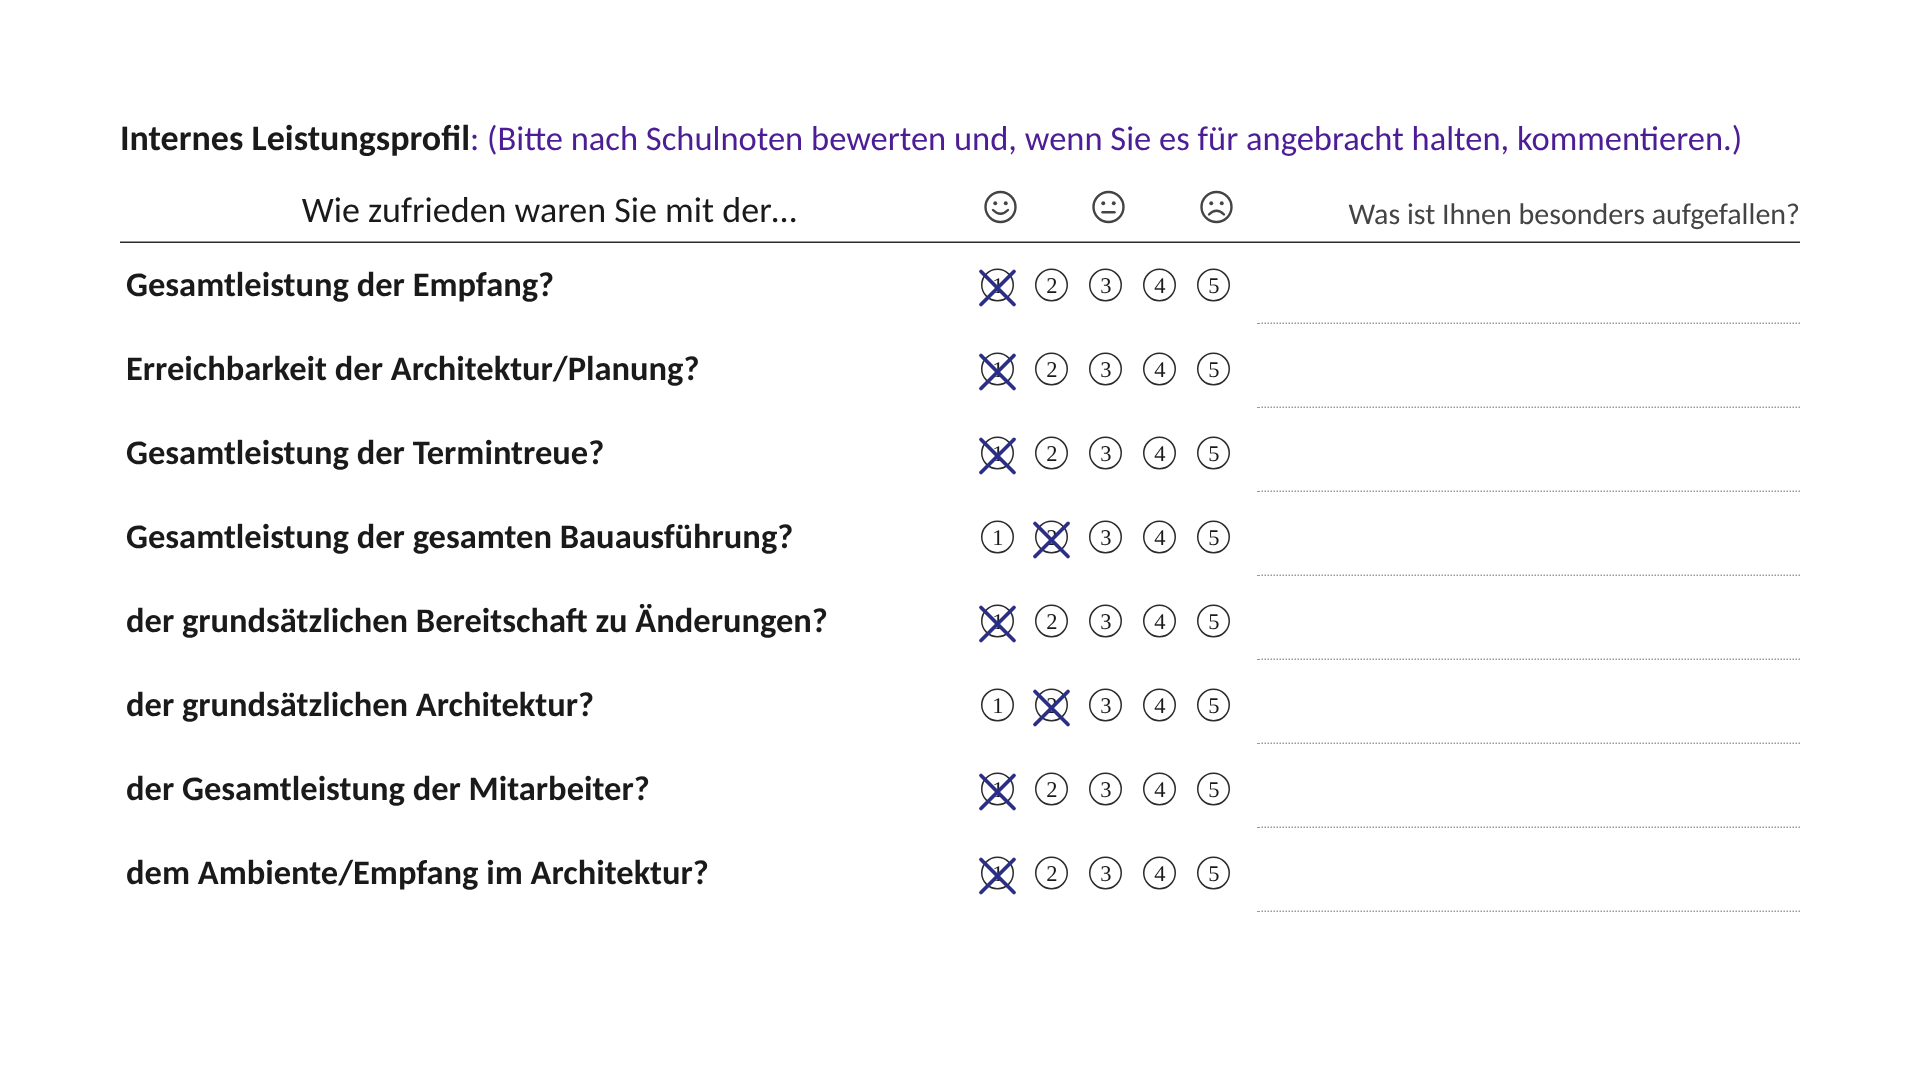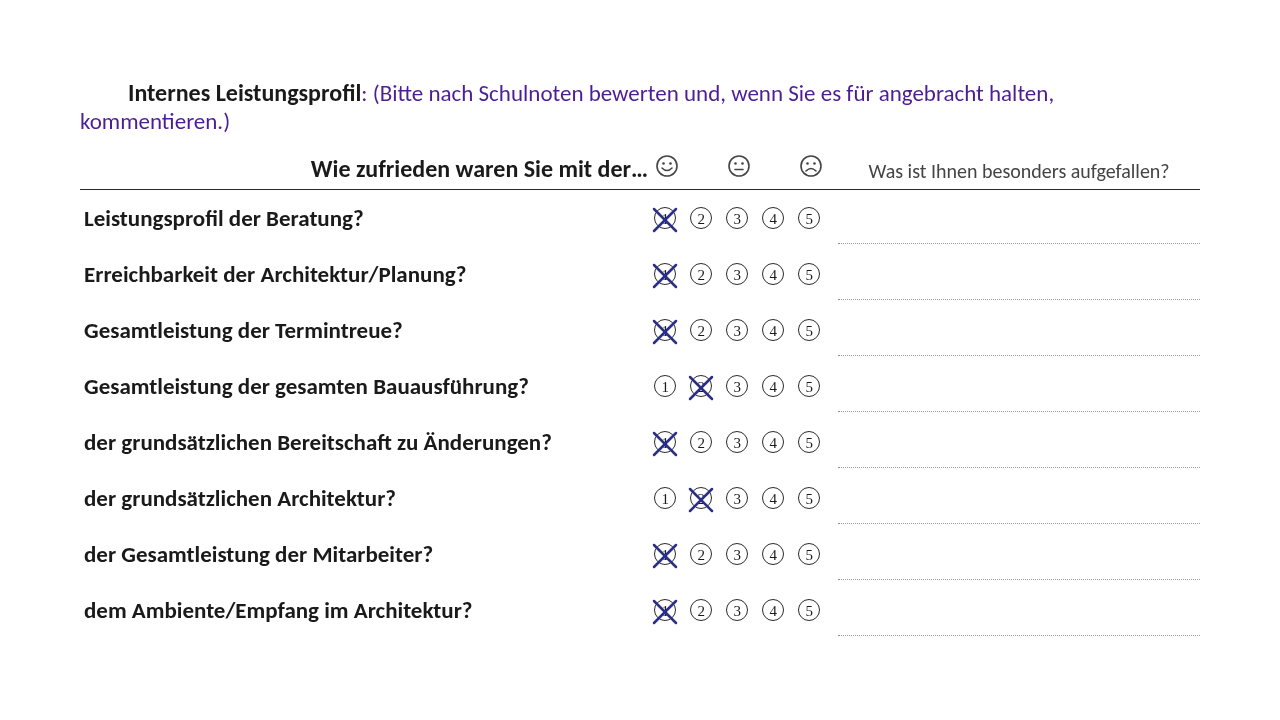--- a/index.html
+++ b/index.html
@@ -14,51 +14,50 @@
   .page {
     padding: 78px 80px 0 80px;
   }
   .title-line {
     font-size: 23px;
     margin-bottom: 18px;
   }
   .title-line .bold {
     font-weight: 700;
     font-size: 24px;
-    margin-left: 48px;
   }
   .title-line .light {
     font-weight: 400;
     color: #4c1d95;
   }
   table.qst {
     width: 100%;
     border-collapse: collapse;
   }
   table.qst th {
-    text-align: right;
-    font-weight: 700;
+    text-align: center;
+    font-weight: 400;
     padding: 0 0 6px 4px;
     vertical-align: bottom;
   }
   table.qst th.q-head {
     font-size: 24px;
   }
   table.qst th.smile-cell {
     text-align: center;
     font-weight: 400;
     font-size: 26px;
     color: #444;
     padding-bottom: 4px;
   }
   table.qst th.comment-head {
     font-size: 20px;
     font-weight: 400;
     color: #444;
-    text-align: center;
+    text-align: right;
     padding-left: 12px;
   }
   tr.hr-row td {
     border-top: 1.5px solid #2a2a2a;
     height: 0;
     padding: 0;
   }
   td.q-label {
     font-size: 23px;
     font-weight: 700;
@@ -154,21 +153,21 @@
             </svg>
         </th>
         <th class="comment-head">Was ist Ihnen besonders aufgefallen?</th>
       </tr>
       <tr class="hr-row">
           <td colspan="7"></td>
         </tr>
     </thead>
     <tbody id="rows-body">
         <tr>
-          <td class="q-label">Leistungsprofil der Beratung?</td>
+          <td class="q-label">Gesamtleistung der Empfang?</td>
           <td class="rating-cell"><span class="rating"><span class="circle">1</span><svg class="cross" viewBox="0 0 28 28">
                 <line x1="3" y1="3" x2="25" y2="25"></line>
                 <line x1="25" y1="3" x2="3" y2="25"></line>
               </svg></span></td>
           <td class="rating-cell"><span class="rating"><span class="circle">2</span></span></td>
           <td class="rating-cell"><span class="rating"><span class="circle">3</span></span></td>
           <td class="rating-cell"><span class="rating"><span class="circle">4</span></span></td>
           <td class="rating-cell"><span class="rating"><span class="circle">5</span></span></td>
           <td class="comment-cell">
             <div class="comment-line"></div>

